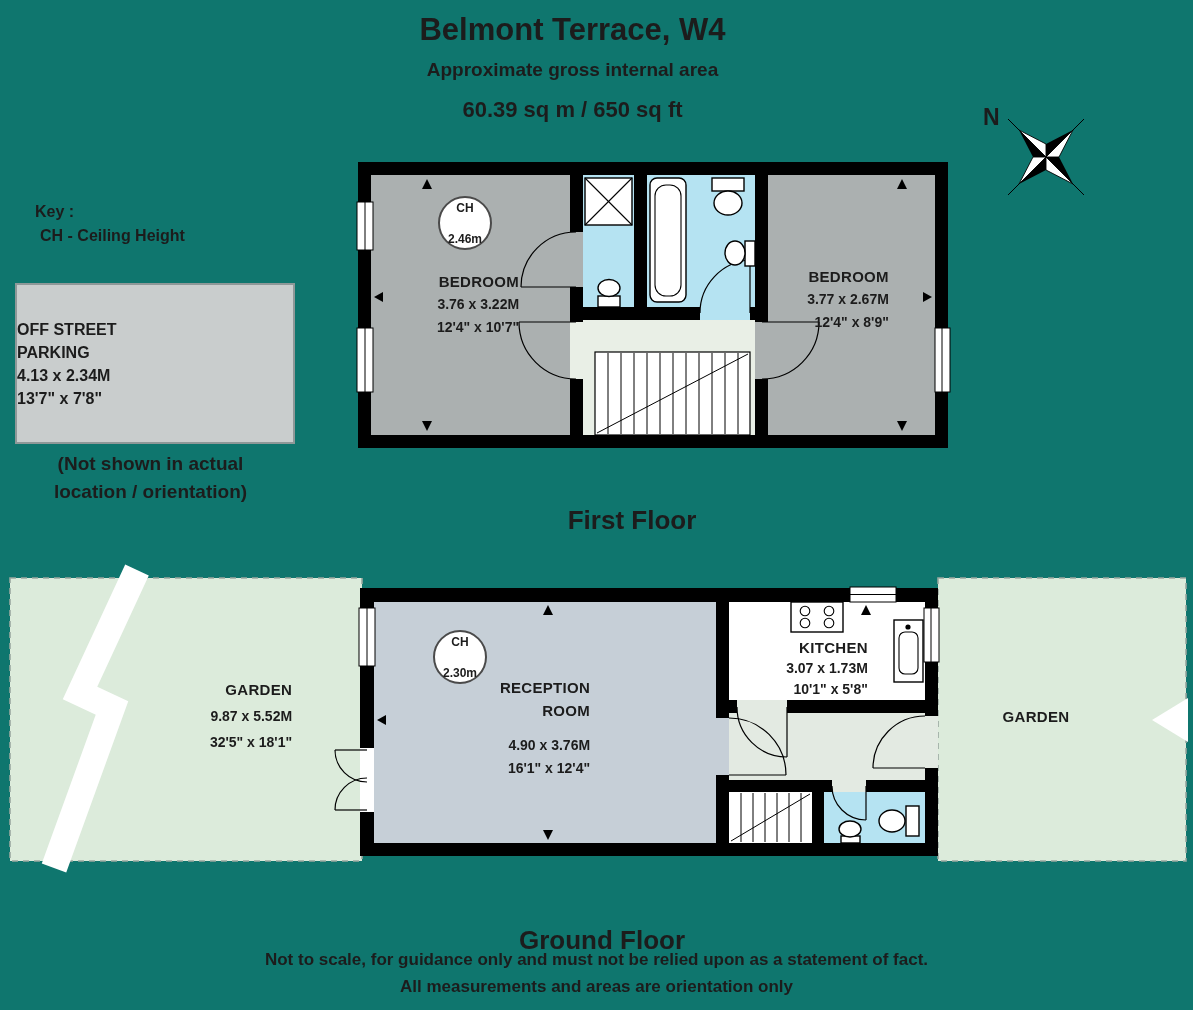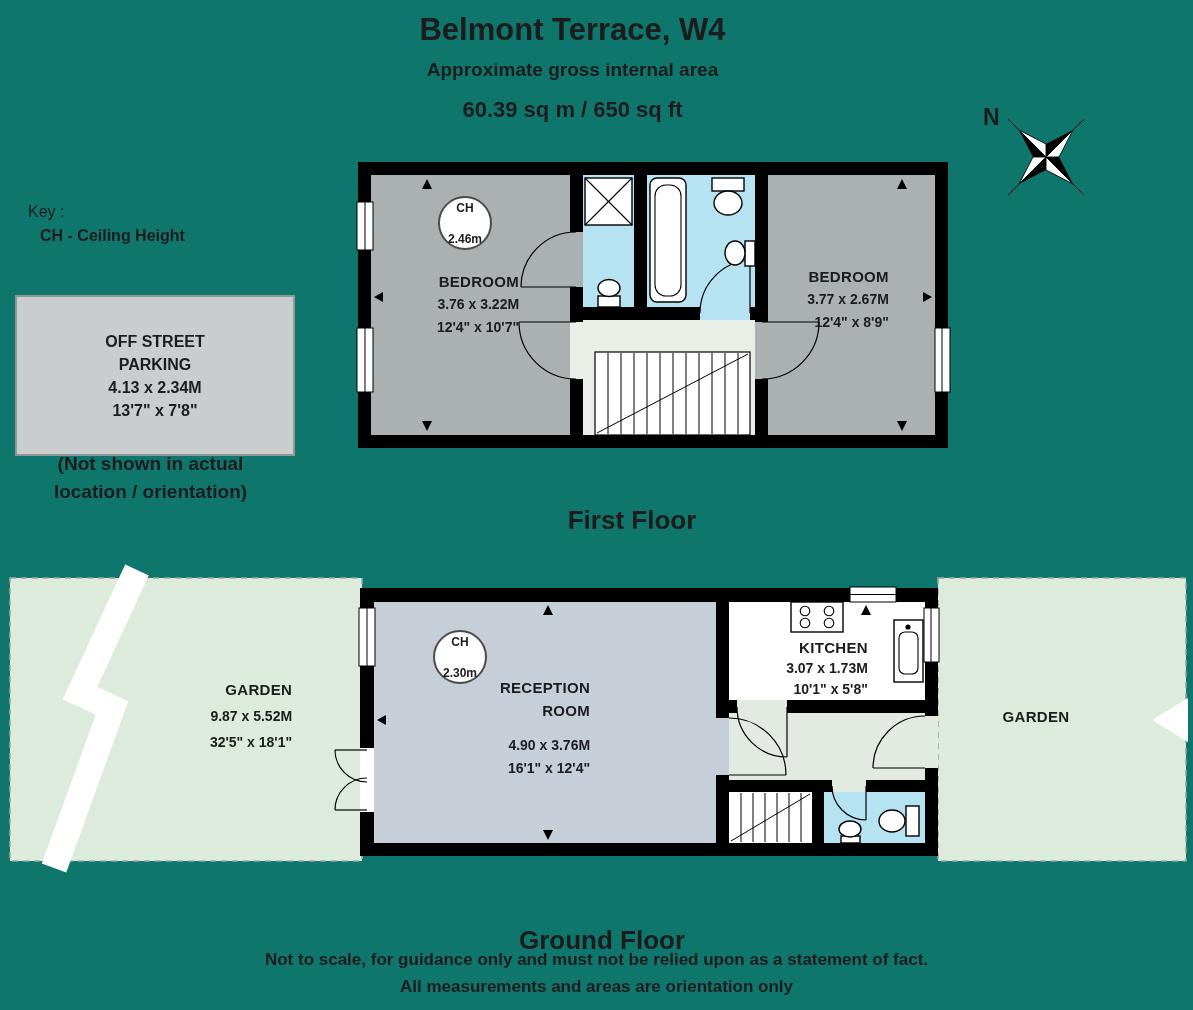--- a/index.html
+++ b/index.html
@@ -23,22 +23,22 @@
   .lbl{position:absolute;transform:translateX(-50%);text-align:right;font-weight:bold;white-space:nowrap;}
   .room-label{line-height:23px;}
   .room-name{font-size:15px;letter-spacing:.3px;}
   .room-dim{font-size:14px;}
   .lh26{line-height:26px;}
   .ch-circle{position:absolute;width:50px;height:50px;border:2px solid #4a4a4a;border-radius:50%;
     background:#fff;display:flex;flex-direction:column;align-items:center;justify-content:center;
     font-size:12px;font-weight:bold;line-height:14px;gap:17px;}
   .parking-box{position:absolute;left:15px;top:283px;width:276px;height:157px;
     background:var(--parking-fill);border:2px solid var(--parking-border);
-    display:flex;flex-direction:column;align-items:center;justify-content:center;
-    font-weight:bold;font-size:16px;line-height:23px;text-align:center;margin-top:12px;}
+    display:flex;flex-direction:column;align-items:flex-start;justify-content:center;
+    font-weight:bold;font-size:16px;line-height:23px;text-align:center;}
   .floor-title{font-size:26px;margin-top:28px;}
   .footerline{position:absolute;left:0;width:1193px;text-align:center;font-weight:bold;font-size:17px;}
   
   .f-wall{fill:var(--wall);}
   .f-bedroom{fill:var(--bedroom-fill);}
   .f-bath{fill:var(--bathroom-fill);}
   .f-landing{fill:var(--landing-fill);}
   .f-reception{fill:var(--reception-fill);}
   .f-hall{fill:var(--hall-fill);}
   .f-white{fill:#ffffff;}
@@ -256,21 +256,21 @@
       <polygon points="1046,157 1019,130 1046,144" fill="#fff" stroke="#000" stroke-width="0.9"></polygon>
     </g>
   </svg>
 
   <div class="centerband" style="top:12px;font-size:31px">Belmont Terrace, W4</div>
   <div class="centerband" style="top:59px;font-size:19px">Approximate gross internal area</div>
   <div class="centerband" style="top:97px;font-size:22px">60.39 sq m /  650 sq ft</div>
 
   <div class="abs" style="left:983px;top:104px;font-size:23px;font-weight:bold">N</div>
 
-  <div class="abs" style="left:28px;top:203px;font-size:16px;font-weight:normal">Key :</div>
+  <div class="abs" style="left:35px;top:203px;font-size:16px;font-weight:bold">Key :</div>
   <div class="abs" style="left:40px;top:227px;font-size:16px;font-weight:bold">CH - Ceiling Height</div>
 
   <div class="parking-box">
     <div>OFF STREET</div>
     <div>PARKING</div>
     <div>4.13 x 2.34M</div>
     <div>13'7" x 7'8"</div>
   </div>
 
   <div class="abs" style="left:8px;top:450px;width:285px;text-align:center;font-weight:bold;font-size:19px;line-height:28px">

